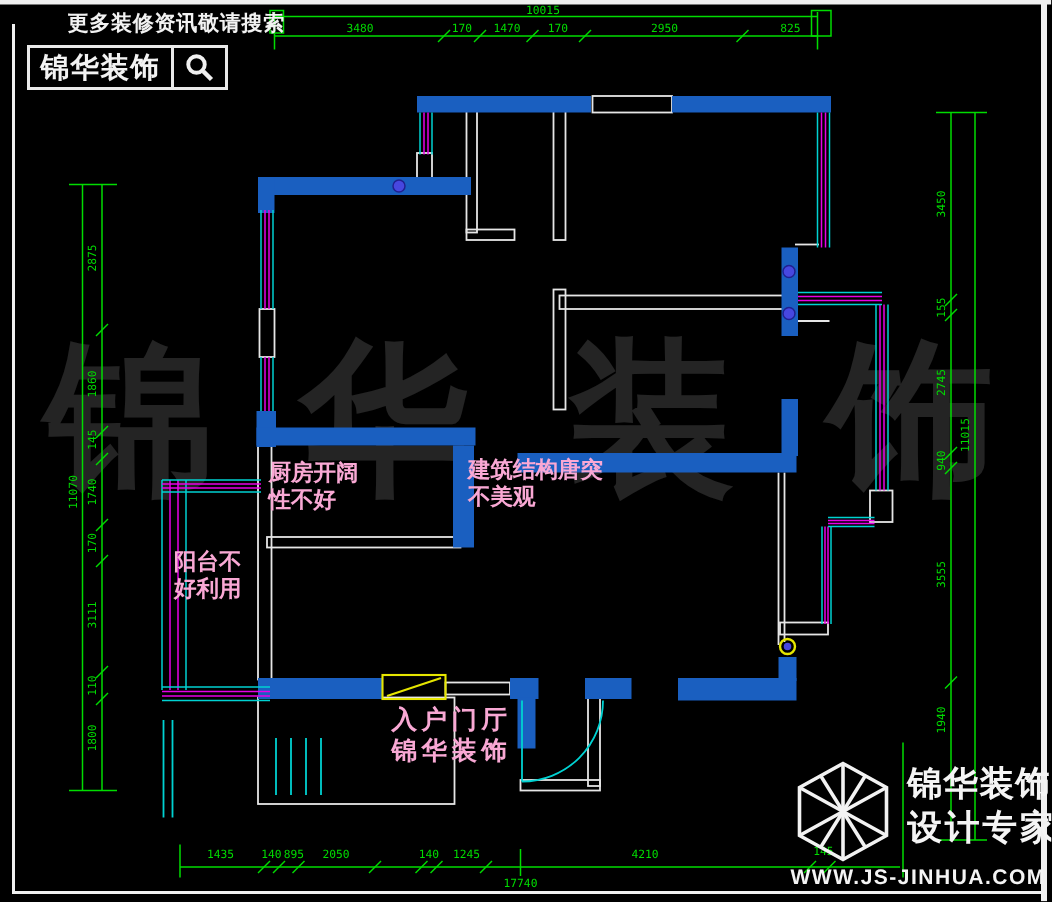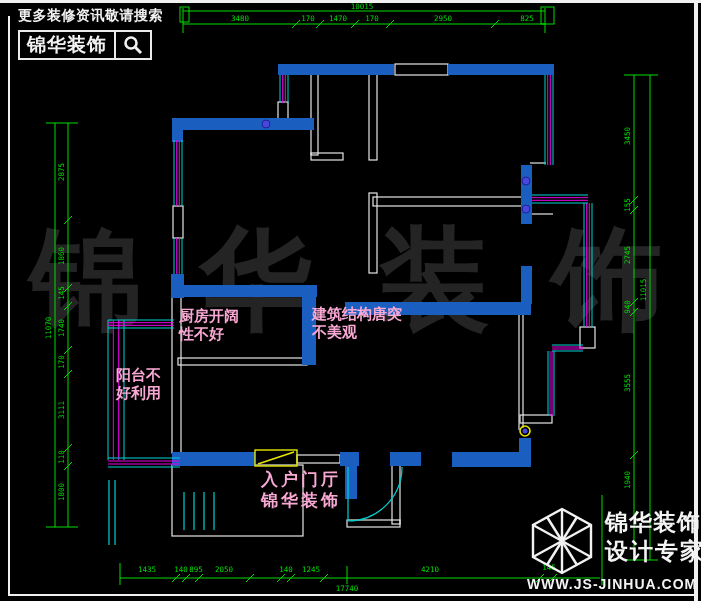--- a/index.html
+++ b/index.html
@@ -6,21 +6,21 @@
   .canvas{position:relative;width:701px;height:601px;background:#000;overflow:hidden;
           font-family:"Liberation Sans",sans-serif;}
   
   .fr{position:absolute;background:#f0f0f0;z-index:6;}
   .fr.top{left:0;top:0;width:701px;height:3px;}
   .fr.right{left:694px;top:0;width:4px;height:601px;}
   .fr.left{left:8px;top:16px;width:2px;height:580px;}
   .fr.bottom{left:10px;top:594px;width:684px;height:2px;}
   
   .header{position:absolute;left:18px;top:7px;z-index:7;color:#f2f2f2;}
-  .tagline{font-size:14px;font-weight:bold;letter-spacing:.5px;white-space:nowrap;}
+  .tagline{font-size:14px;font-weight:bold;letter-spacing:.5px;white-space:nowrap;margin-left:27px;}
   .logobox{margin-top:5px;border:2px solid #eaeaea;display:inline-flex;align-items:center;height:26px;}
   .logobox .brand{font-size:19px;font-weight:bold;letter-spacing:1px;padding:0 7px;white-space:nowrap;}
   .logobox .mag{width:34px;align-self:stretch;border-left:2px solid #eaeaea;display:flex;align-items:center;justify-content:center;}
   
   .wm{position:absolute;top:224px;left:0;width:100%;z-index:1;pointer-events:none;}
   .wm span{position:absolute;font-size:112px;font-weight:bold;color:rgba(255,255,255,0.14);line-height:1;}
   
   svg.plan{position:absolute;left:0;top:0;z-index:2;}
   
   .anno{position:absolute;z-index:3;color:#f9a8d4;font-weight:bold;font-size:15px;line-height:18px;white-space:nowrap;}

